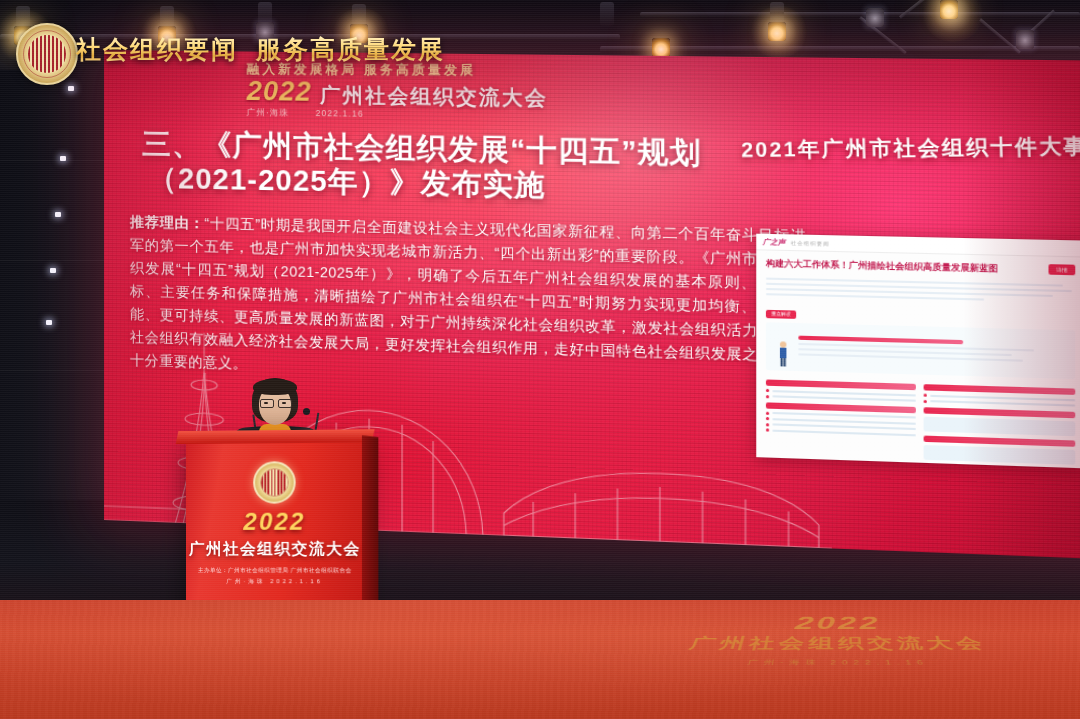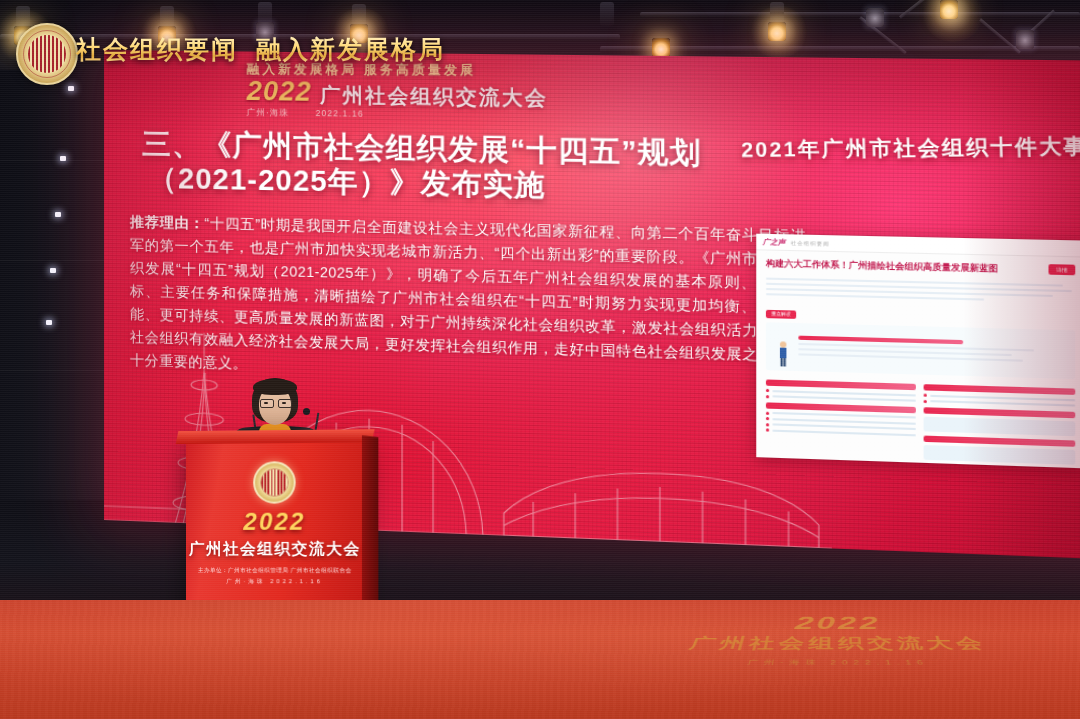--- a/index.html
+++ b/index.html
@@ -566,16 +566,16 @@
   </div>
   <div class="floor-mark">
     <div class="fm-year">2022</div>
     <div class="fm-name">广州社会组织交流大会</div>
     <div class="fm-sub">广州·海珠    2022.1.16</div>
   </div>
 
   <div class="ov-logo">
     <span class="ov-logo-ring"></span>
   </div>
-  <div class="ov-slogan"><span>社会组织要闻</span><span class="gap"></span><span>融入新发展格局</span></div>
+  <div class="ov-slogan"><span>社会组织要闻</span><span class="gap"></span><span>服务高质量发展</span></div>
 
   <div class="grain"></div>
 </div>
 
 </body></html>

